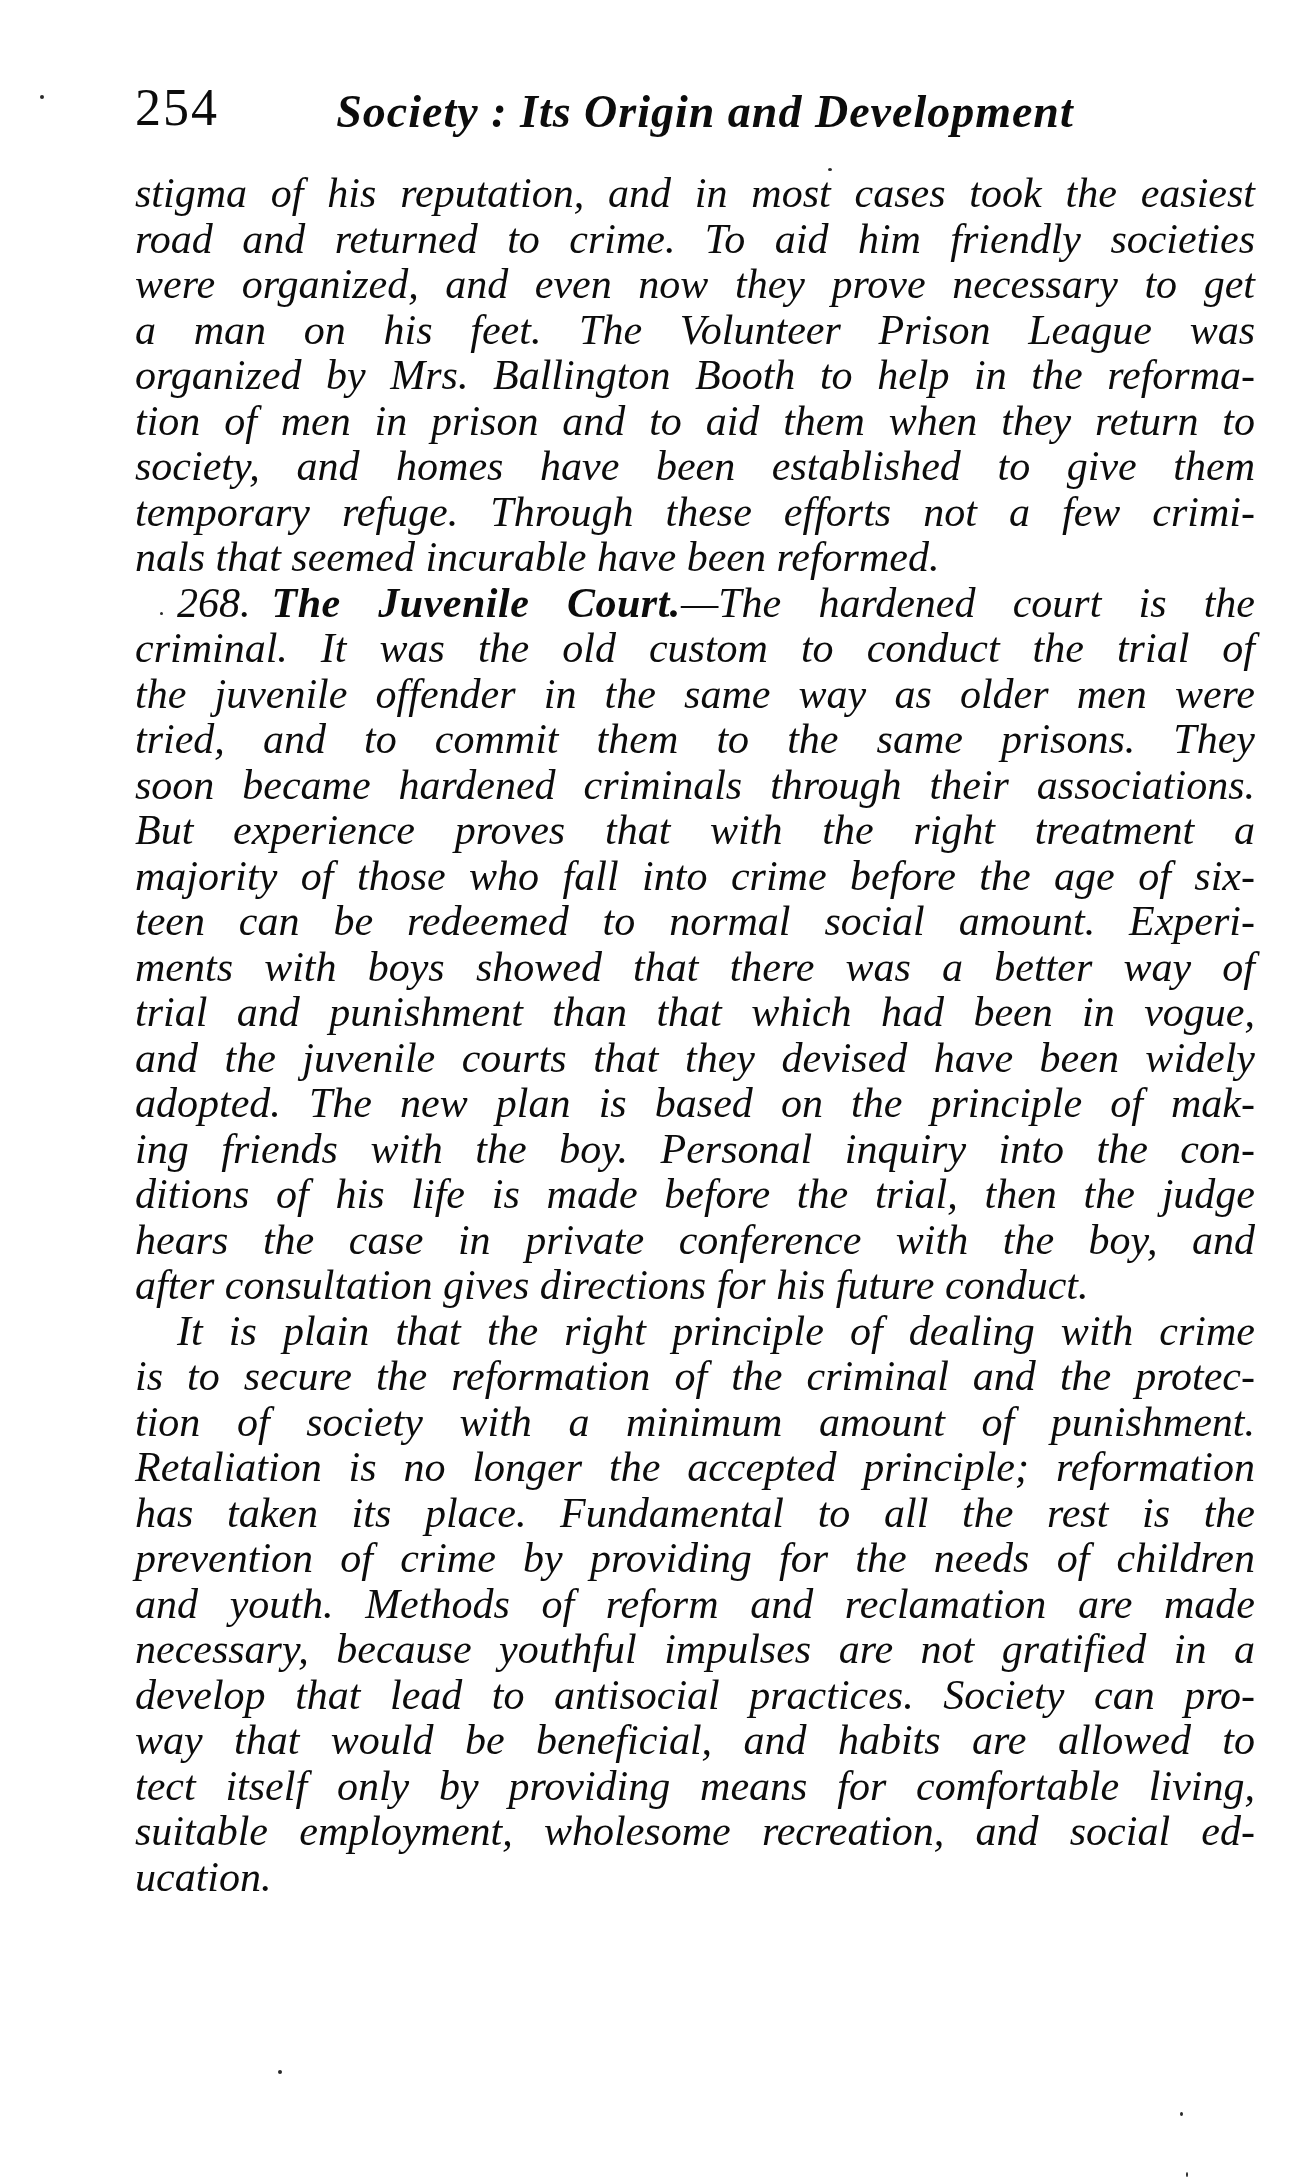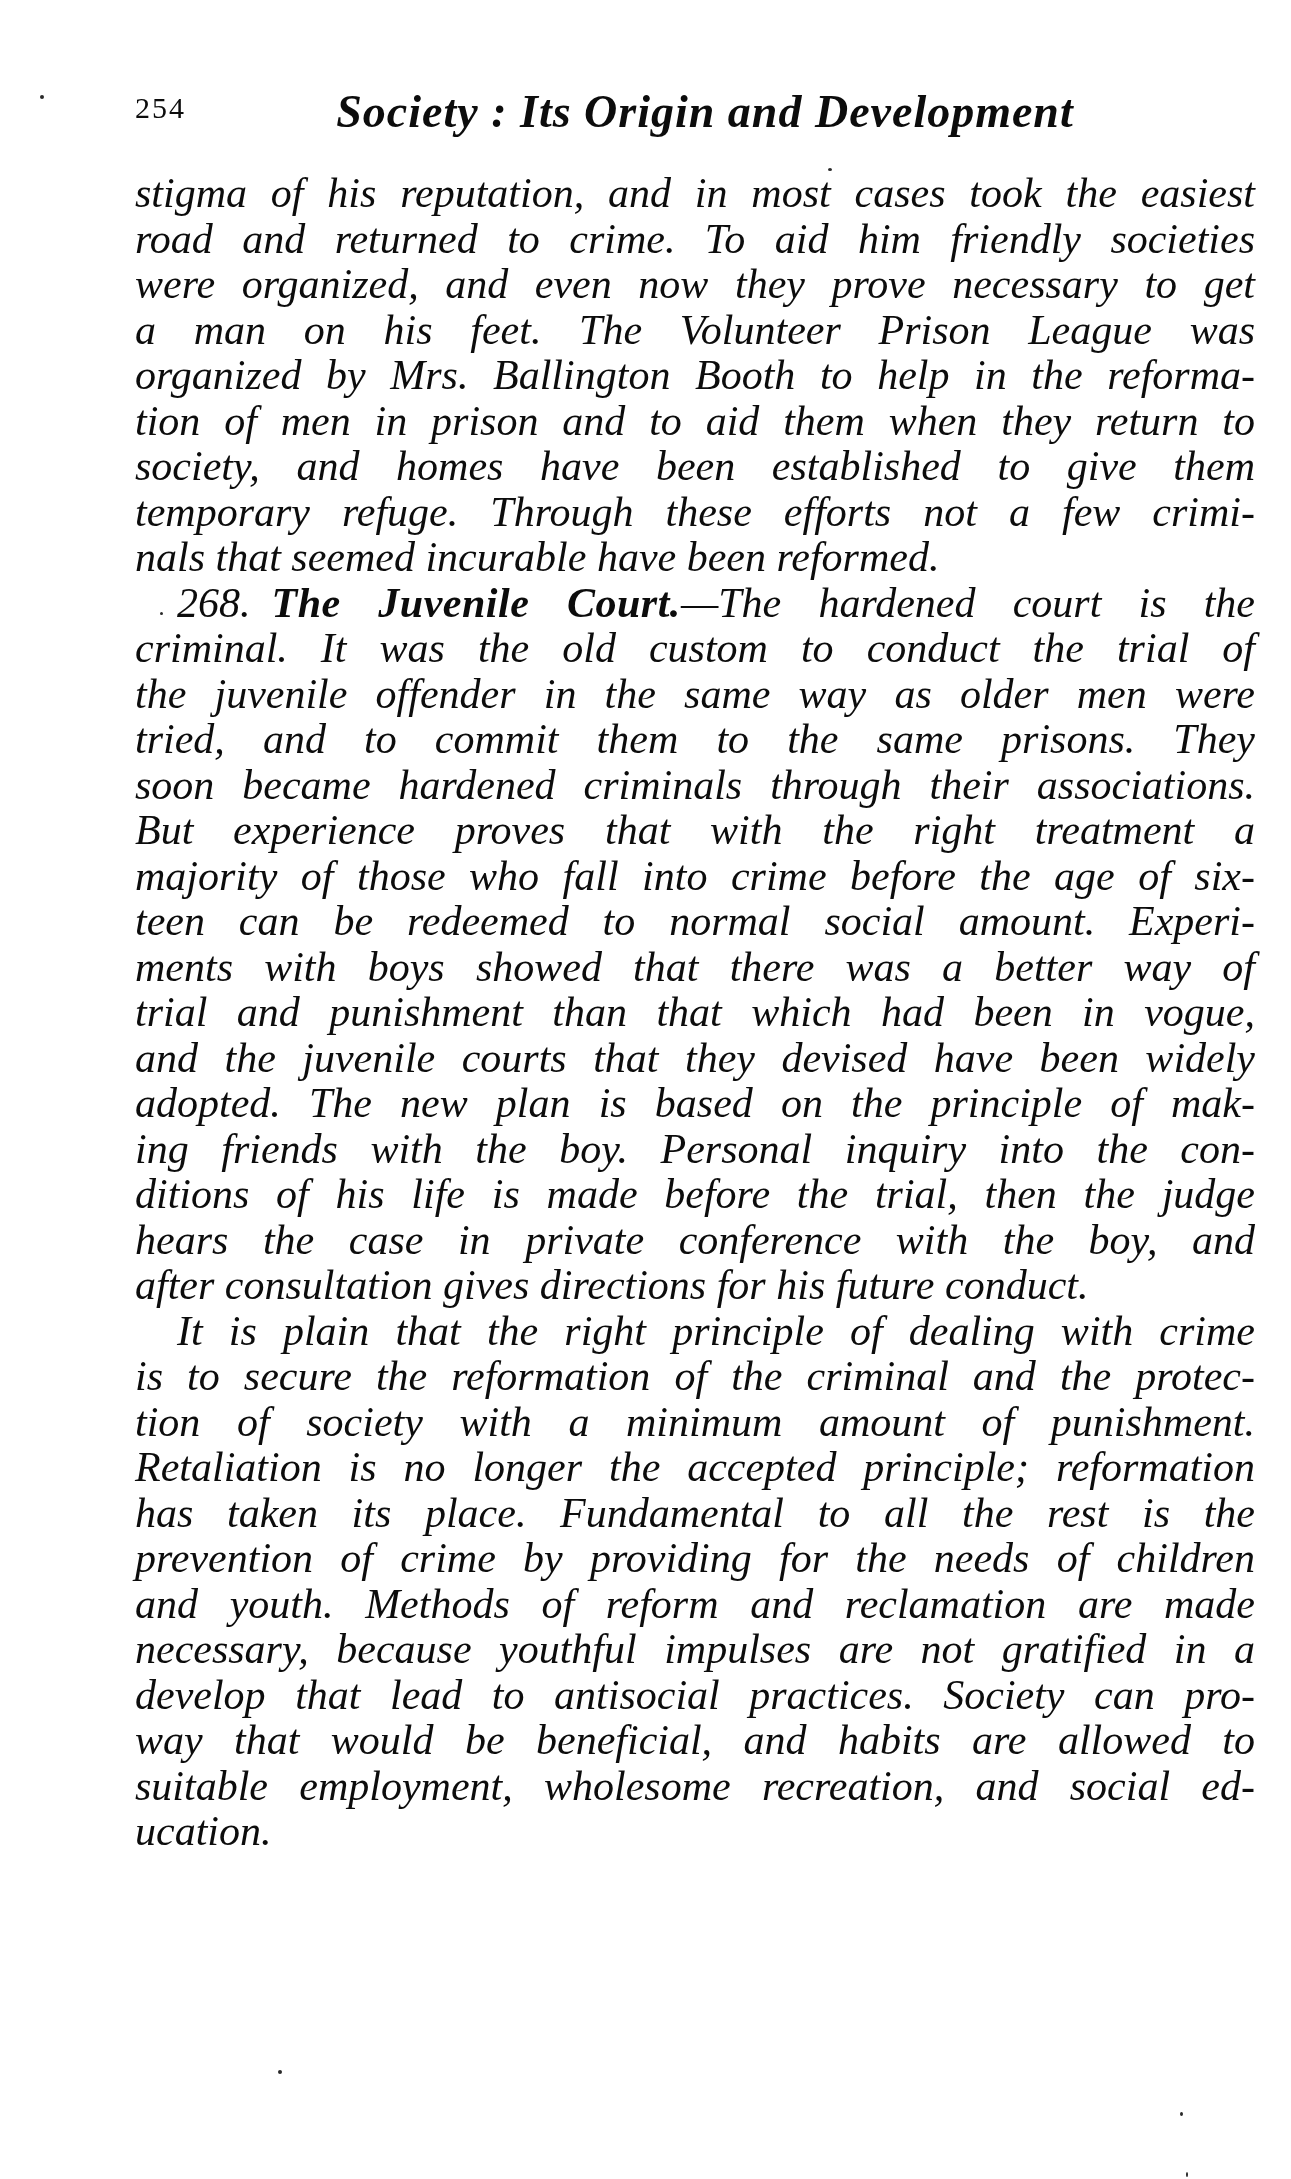--- a/index.html
+++ b/index.html
@@ -14,21 +14,21 @@
     font-family:"Liberation Serif","DejaVu Serif",serif;
     overflow:hidden;
   }
   
   .header {
     position:absolute; left:135px; top:84px; width:1120px; height:58px;
     line-height:48px; white-space:nowrap;
   }
   .pagenum {
     position:absolute; left:0; top:0;
-    font-size:30px; letter-spacing:2px;
+    font-size:52px; letter-spacing:2px;
   }
   .title {
     position:absolute; left:50%; top:4px;
     transform:translateX(calc(-50% + 10px));
     font-size:46px; font-style:italic; font-weight:700;
     letter-spacing:1px;
   }
   
   .bodytext {
     position:absolute; left:135px; top:171px; width:1120px;
@@ -86,20 +86,21 @@
       <div class="line indent">It is plain that the right principle of dealing with crime</div>
       <div class="line">is to secure the reformation of the criminal and the protec-</div>
       <div class="line">tion of society with a minimum amount of punishment.</div>
       <div class="line">Retaliation is no longer the accepted principle; reformation</div>
       <div class="line">has taken its place.  Fundamental to all the rest is the</div>
       <div class="line">prevention of crime by providing for the needs of children</div>
       <div class="line">and youth.  Methods of reform and reclamation are made</div>
       <div class="line">necessary, because youthful impulses are not gratified in a</div>
       <div class="line">develop that lead to antisocial practices.  Society can pro-</div>
       <div class="line">way that would be beneficial, and habits are allowed to</div>
+      <div class="line">tect itself only by providing means for comfortable living,</div>
       <div class="line">suitable employment, wholesome recreation, and social ed-</div>
       <div class="line last">ucation.</div>
     </div>
 
   <div class="speck" style="left:40px;  top:95px;   width:4px; height:4px;"></div>
   <div class="speck" style="left:828px; top:168px;  width:4px; height:3px;"></div>
   <div class="speck" style="left:160px; top:612px;  width:3px; height:3px;"></div>
   <div class="speck" style="left:278px; top:2070px; width:4px; height:4px;"></div>
   <div class="speck" style="left:1180px;top:2112px; width:3px; height:4px;"></div>
   <div class="speck" style="left:1186px;top:2172px; width:2px; height:5px;"></div>

